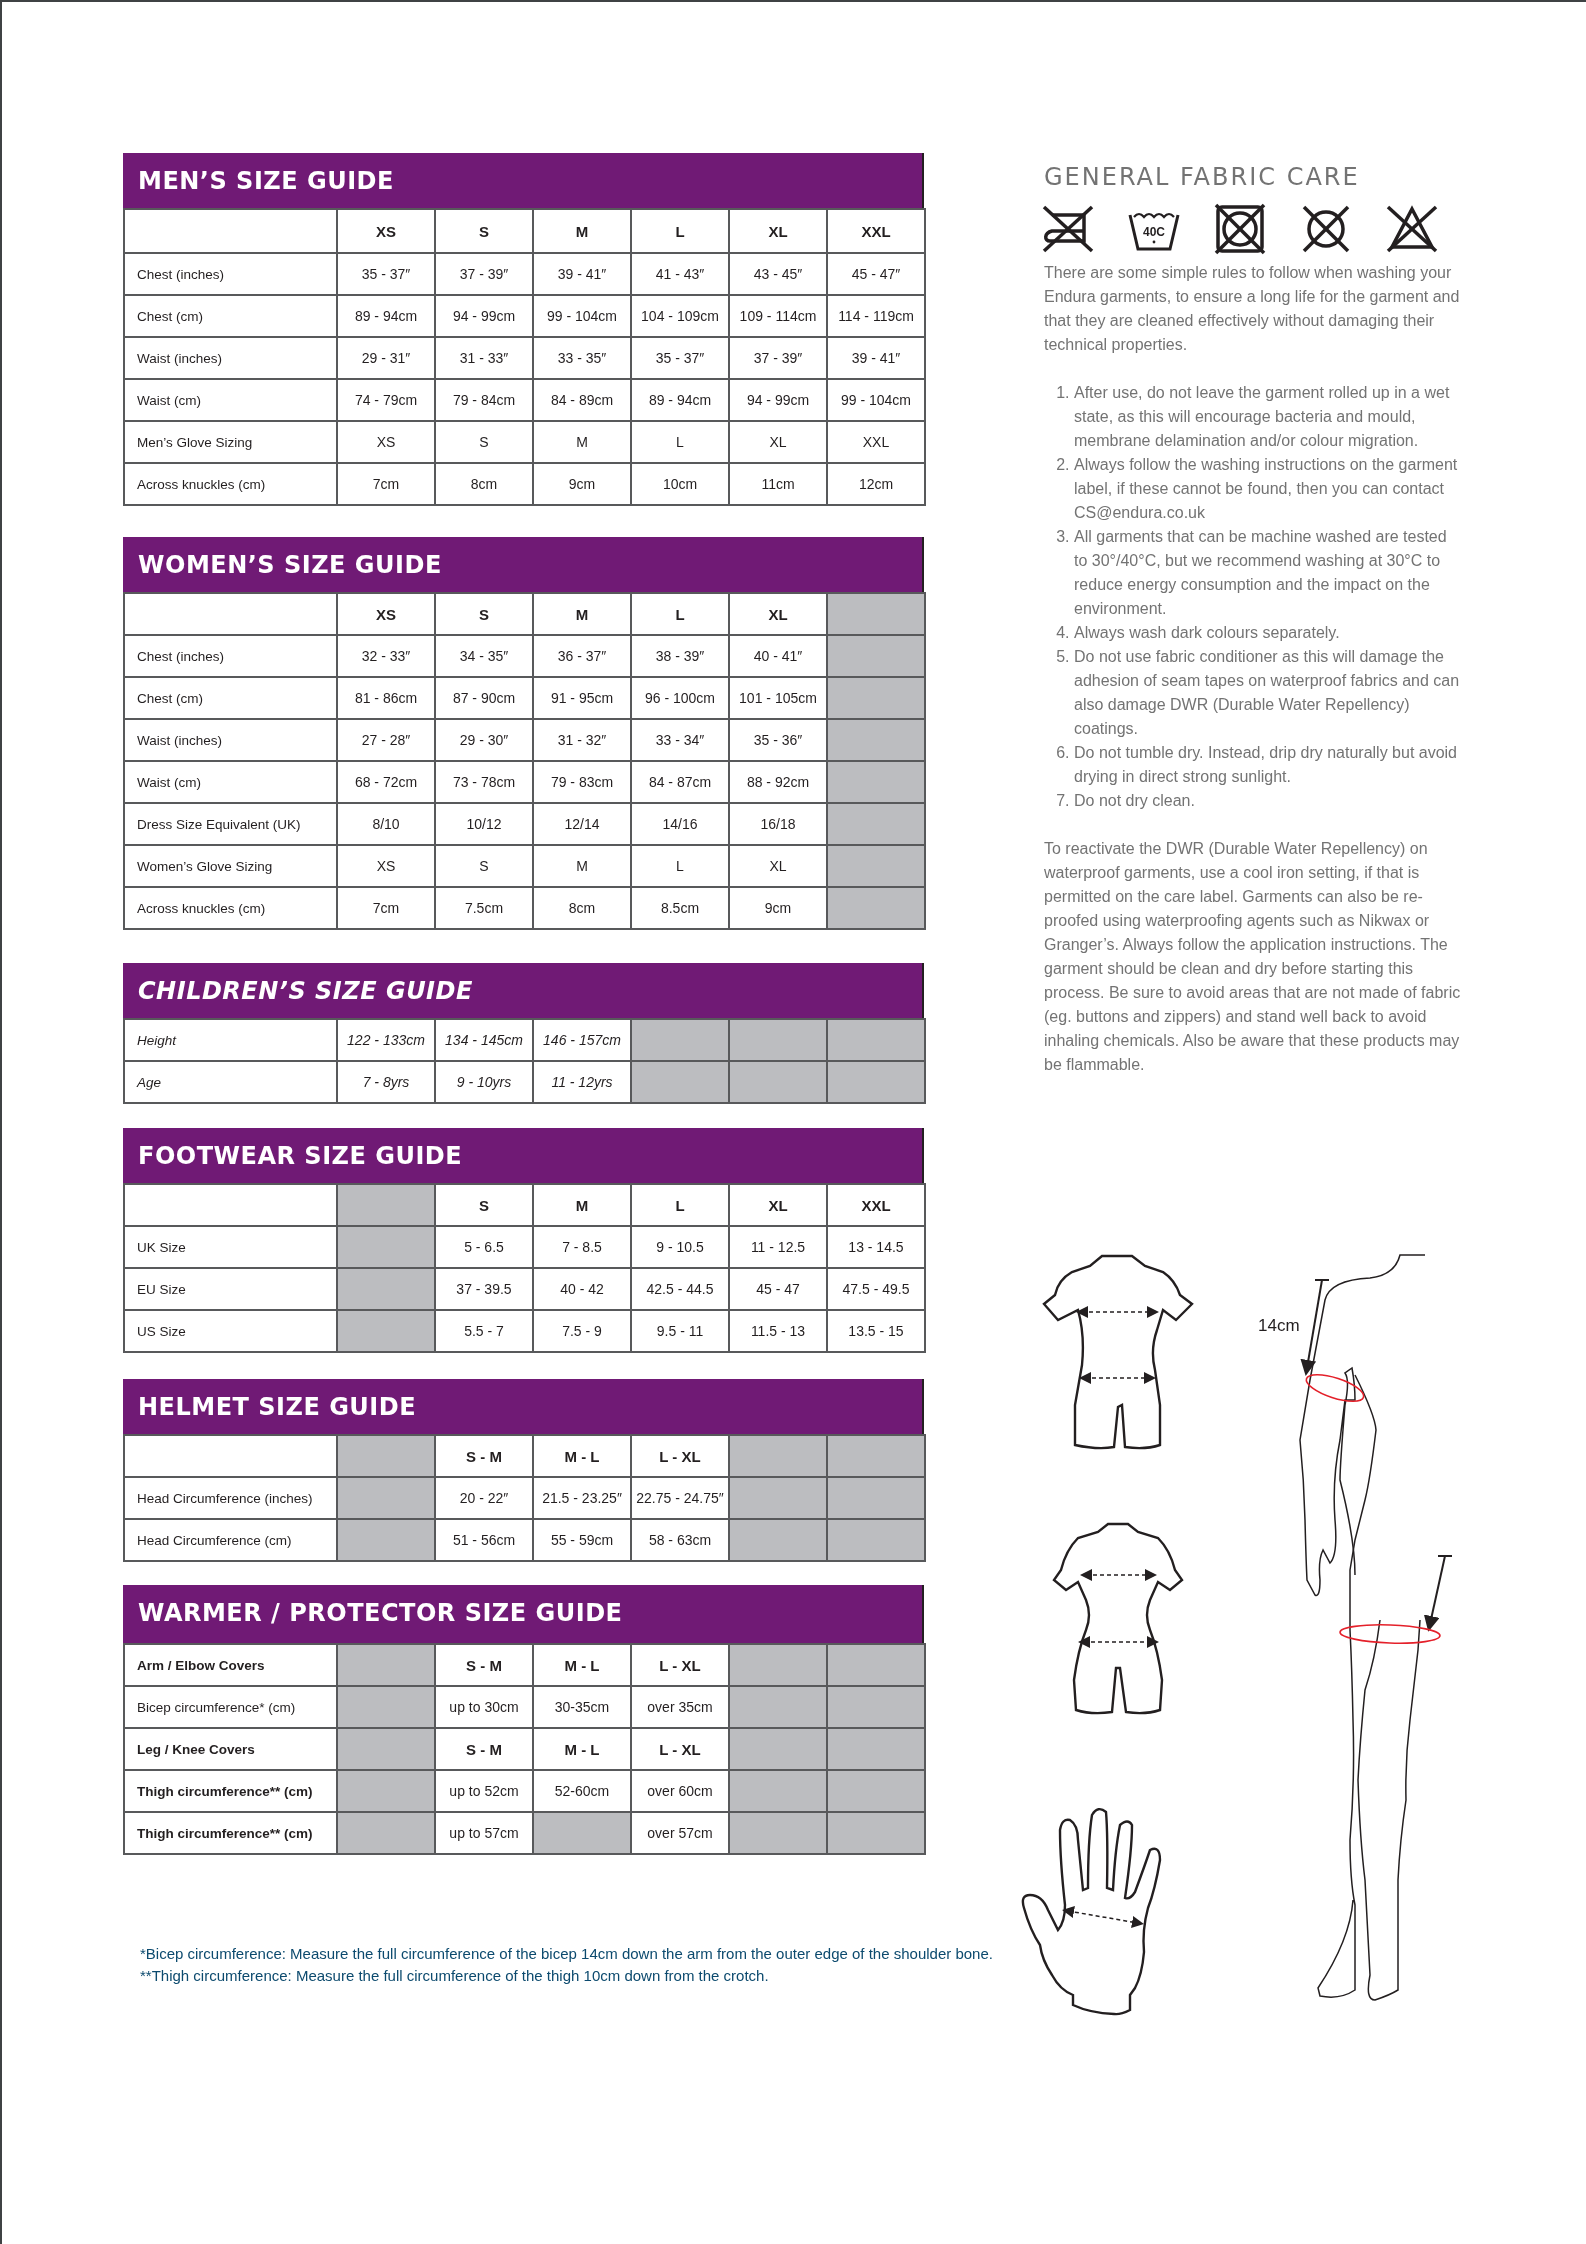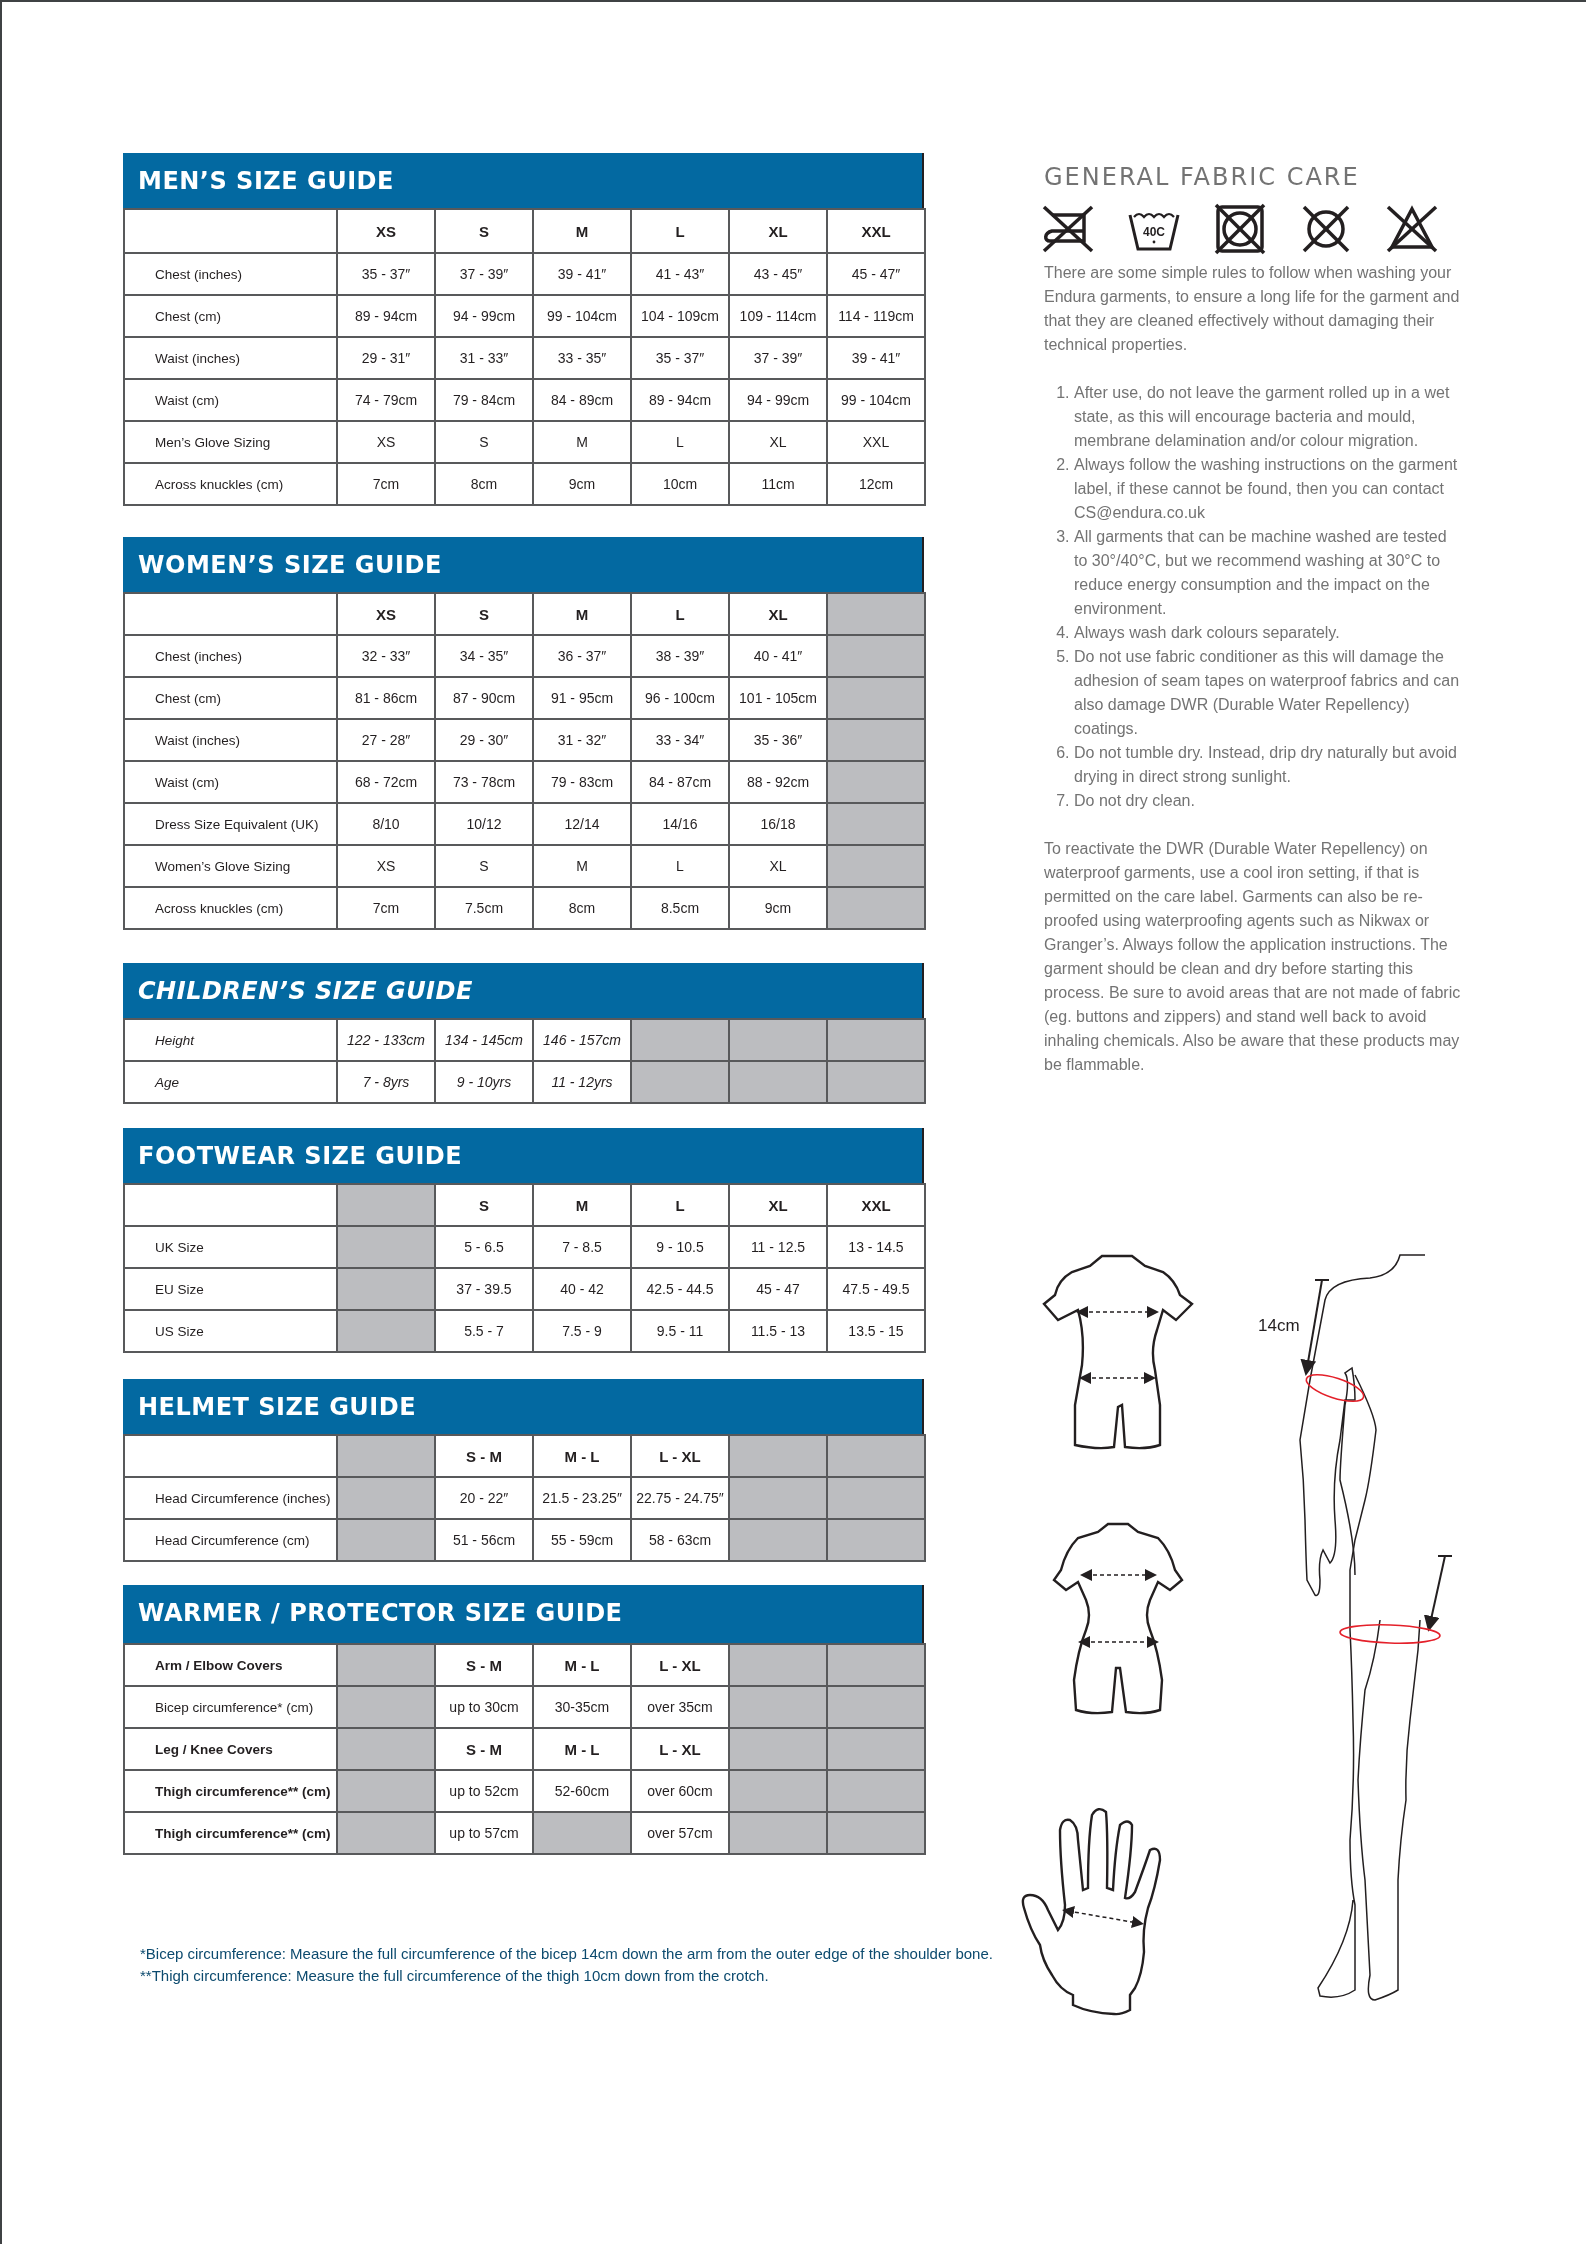--- a/index.html
+++ b/index.html
@@ -2,27 +2,27 @@
 <html><head>
 <meta charset="utf-8">
 <style>
   html, body { margin:0; padding:0; }
   body { width:1586px; height:2244px; background:#fff; position:relative; overflow:hidden;
          font-family:"DejaVu Sans", sans-serif; color:#231f20; }
   .page-border-top { position:absolute; left:0; top:0; width:1586px; height:2px; background:#3f4244; }
   .page-border-left { position:absolute; left:0; top:0; width:2px; height:2244px; background:#3f4244; }
 
   .guide { position:absolute; left:123px; width:801px; }
-  .guide-header { background:#0369a1; color:#fff; height:55px; box-sizing:border-box;
+  .guide-header { background:#701a75; color:#fff; height:55px; box-sizing:border-box;
                   padding:14px 0 0 15px; font-family:"DejaVu Sans", sans-serif; font-weight:bold;
                   font-size:24px; letter-spacing:0.5px; border-right:2px solid #231f20; }
   table.sz { border-collapse:collapse; width:801px; table-layout:fixed; }
   table.sz td { border:2px solid #58595b; height:40px; text-align:center; vertical-align:middle;
                 font-family:"Liberation Sans", sans-serif; font-size:14px; color:#231f20; padding:0; white-space:nowrap; overflow:hidden; }
-  table.sz td.label { text-align:left; padding-left:30px; font-size:13.5px; }
+  table.sz td.label { text-align:left; padding-left:12px; font-size:13.5px; }
   table.sz td.label.bold { font-weight:bold; }
   table.sz td.head { font-weight:bold; font-size:15px; }
   table.sz td.grey { background:#bcbdc0; }
   table.sz col.c0 { width:213px; }
   table.sz col.cn { width:98px; }
 
   .footnotes { position:absolute; left:140px; top:1943px; font-family:"Liberation Sans", sans-serif;
                font-size:15px; line-height:22px; color:#0c4a6e; }
 
   .care { position:absolute; left:1044px; top:163px; width:420px; font-family:"Liberation Sans", sans-serif; color:#737373; }

